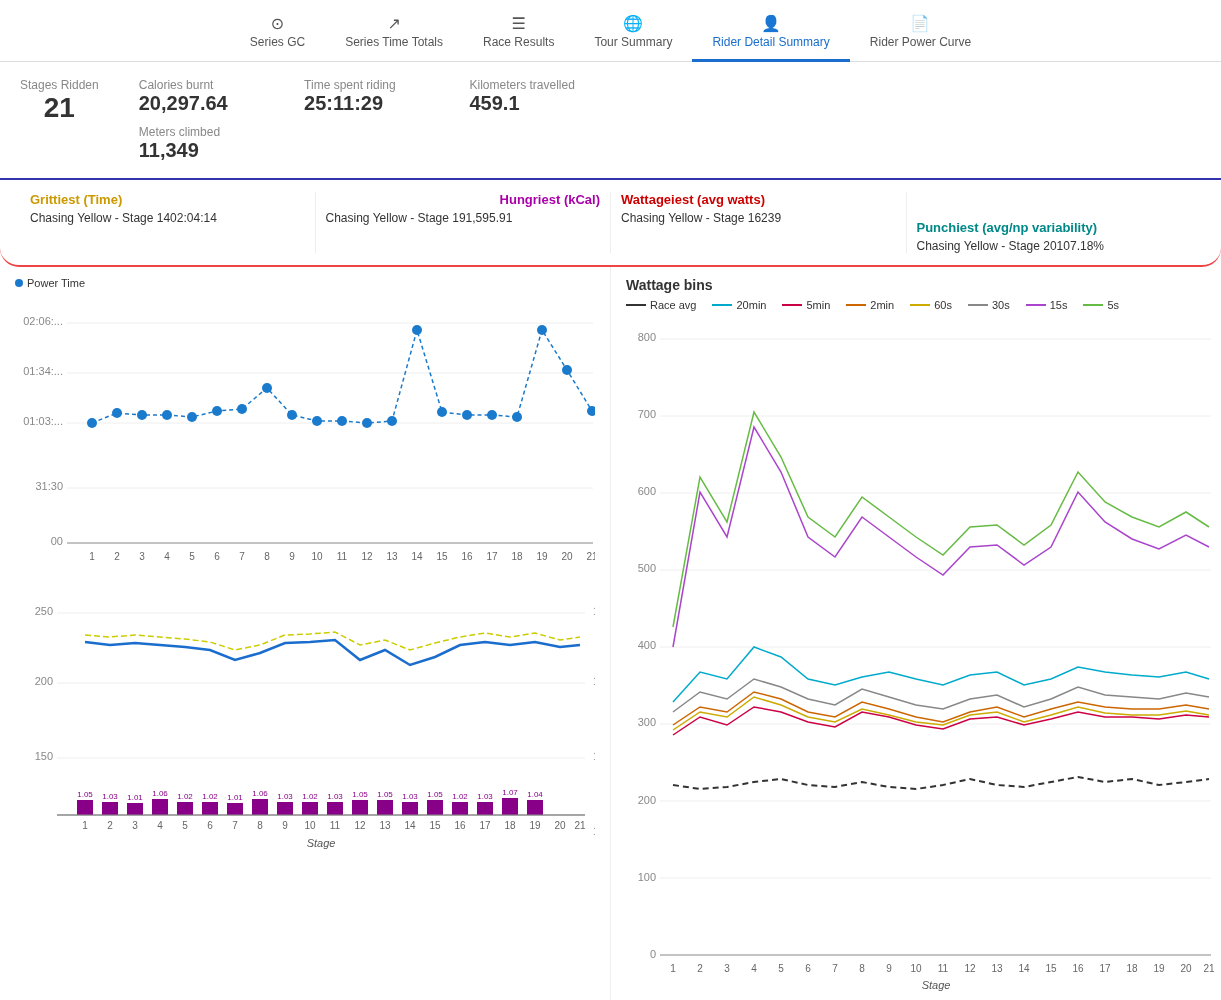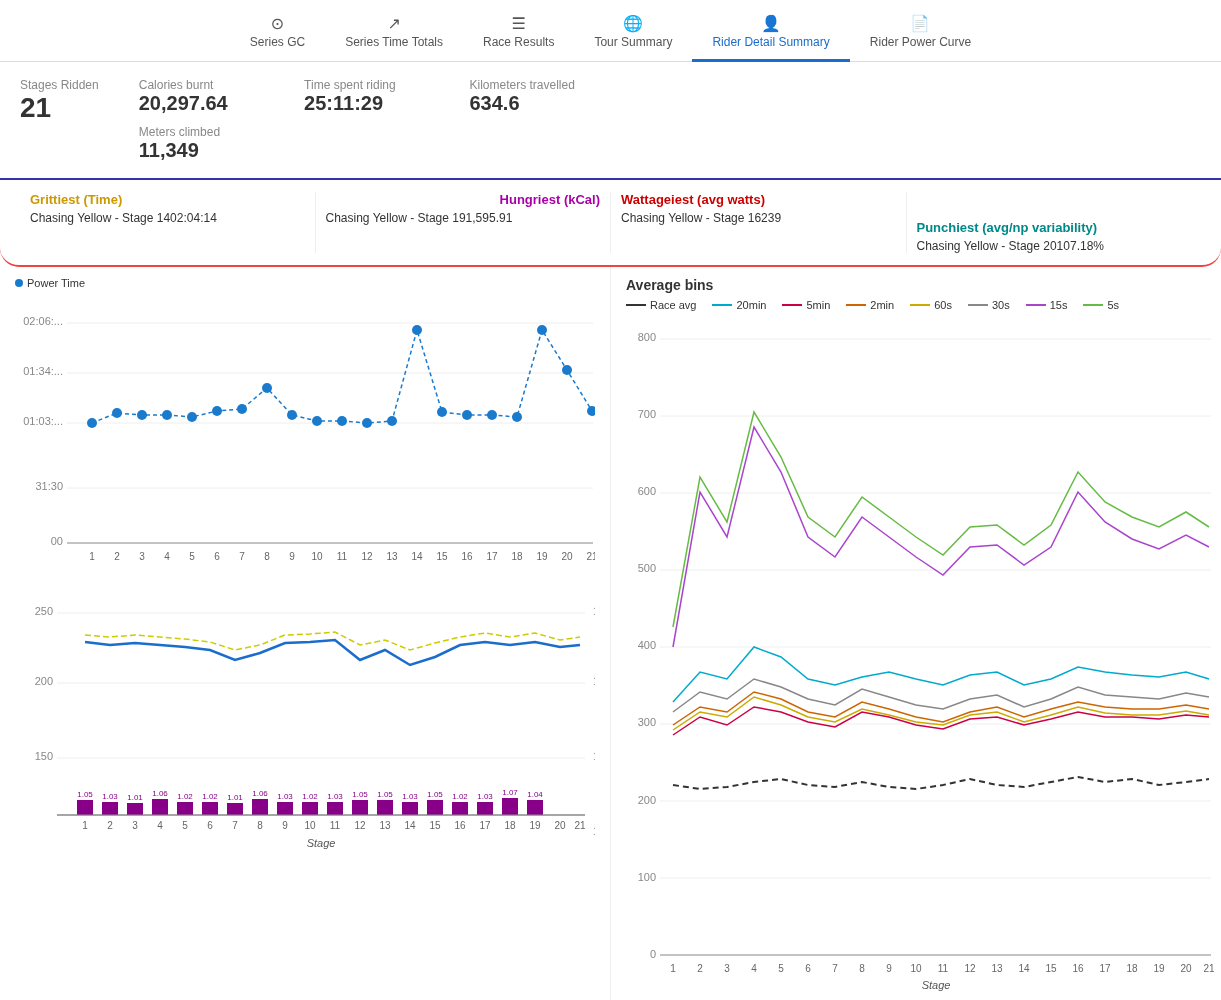--- a/index.html
+++ b/index.html
@@ -55,21 +55,21 @@
     .rider-name-label { font-weight: normal; color: #555; }
     .rider-name-value { font-weight: bold; }
     .rider-dropdown { color: #555; font-size: 14px; cursor: pointer; }
 
     .stats-group {
       display: flex;
       gap: 40px;
       flex: 1;
     }
     .stat-stages {
-      text-align: left;
+      text-align: center;
     }
     .stat-stages .label { color: #888; font-size: 12px; }
     .stat-stages .value { font-size: 28px; font-weight: bold; }
     
     .stats-grid {
       display: grid;
       grid-template-columns: 1fr 1fr 1fr;
       gap: 10px 60px;
     }
     .stat-item .label { color: #888; font-size: 12px; }
@@ -183,21 +183,21 @@
       <div class="stat-item">
         <div class="label">Calories burnt</div>
         <div class="value">20,297.64</div>
       </div>
       <div class="stat-item">
         <div class="label">Time spent riding</div>
         <div class="value">25:11:29</div>
       </div>
       <div class="stat-item">
         <div class="label">Kilometers travelled</div>
-        <div class="value">634.6</div>
+        <div class="value">459.1</div>
       </div>
       <div class="stat-item">
         <div class="label">Meters climbed</div>
         <div class="value">11,349</div>
       </div>
     </div>
   </div>
 </div>
 
 <div class="badges-row">
@@ -454,21 +454,21 @@
         <text x="495" y="244" font-size="10" fill="#666" text-anchor="middle">18</text>
         <text x="520" y="244" font-size="10" fill="#666" text-anchor="middle">19</text>
         <text x="545" y="244" font-size="10" fill="#666" text-anchor="middle">20</text>
         <text x="565" y="244" font-size="10" fill="#666" text-anchor="middle">21</text>
         <text x="306" y="262" font-size="11" fill="#555" text-anchor="middle" font-style="italic">Stage</text>
       </svg>
     </div>
   </div>
 
   <div class="right-charts">
-    <div class="chart-title">Average bins</div>
+    <div class="chart-title">Wattage bins</div>
 
     <div class="legend">
       <div class="legend-item">
         <div class="legend-line" style="background:#333;border-top:2px dashed #333;"></div>
         <span>Race avg</span>
       </div>
       <div class="legend-item">
         <div class="legend-line" style="background:#00aacc;"></div>
         <span>20min</span>
       </div>

